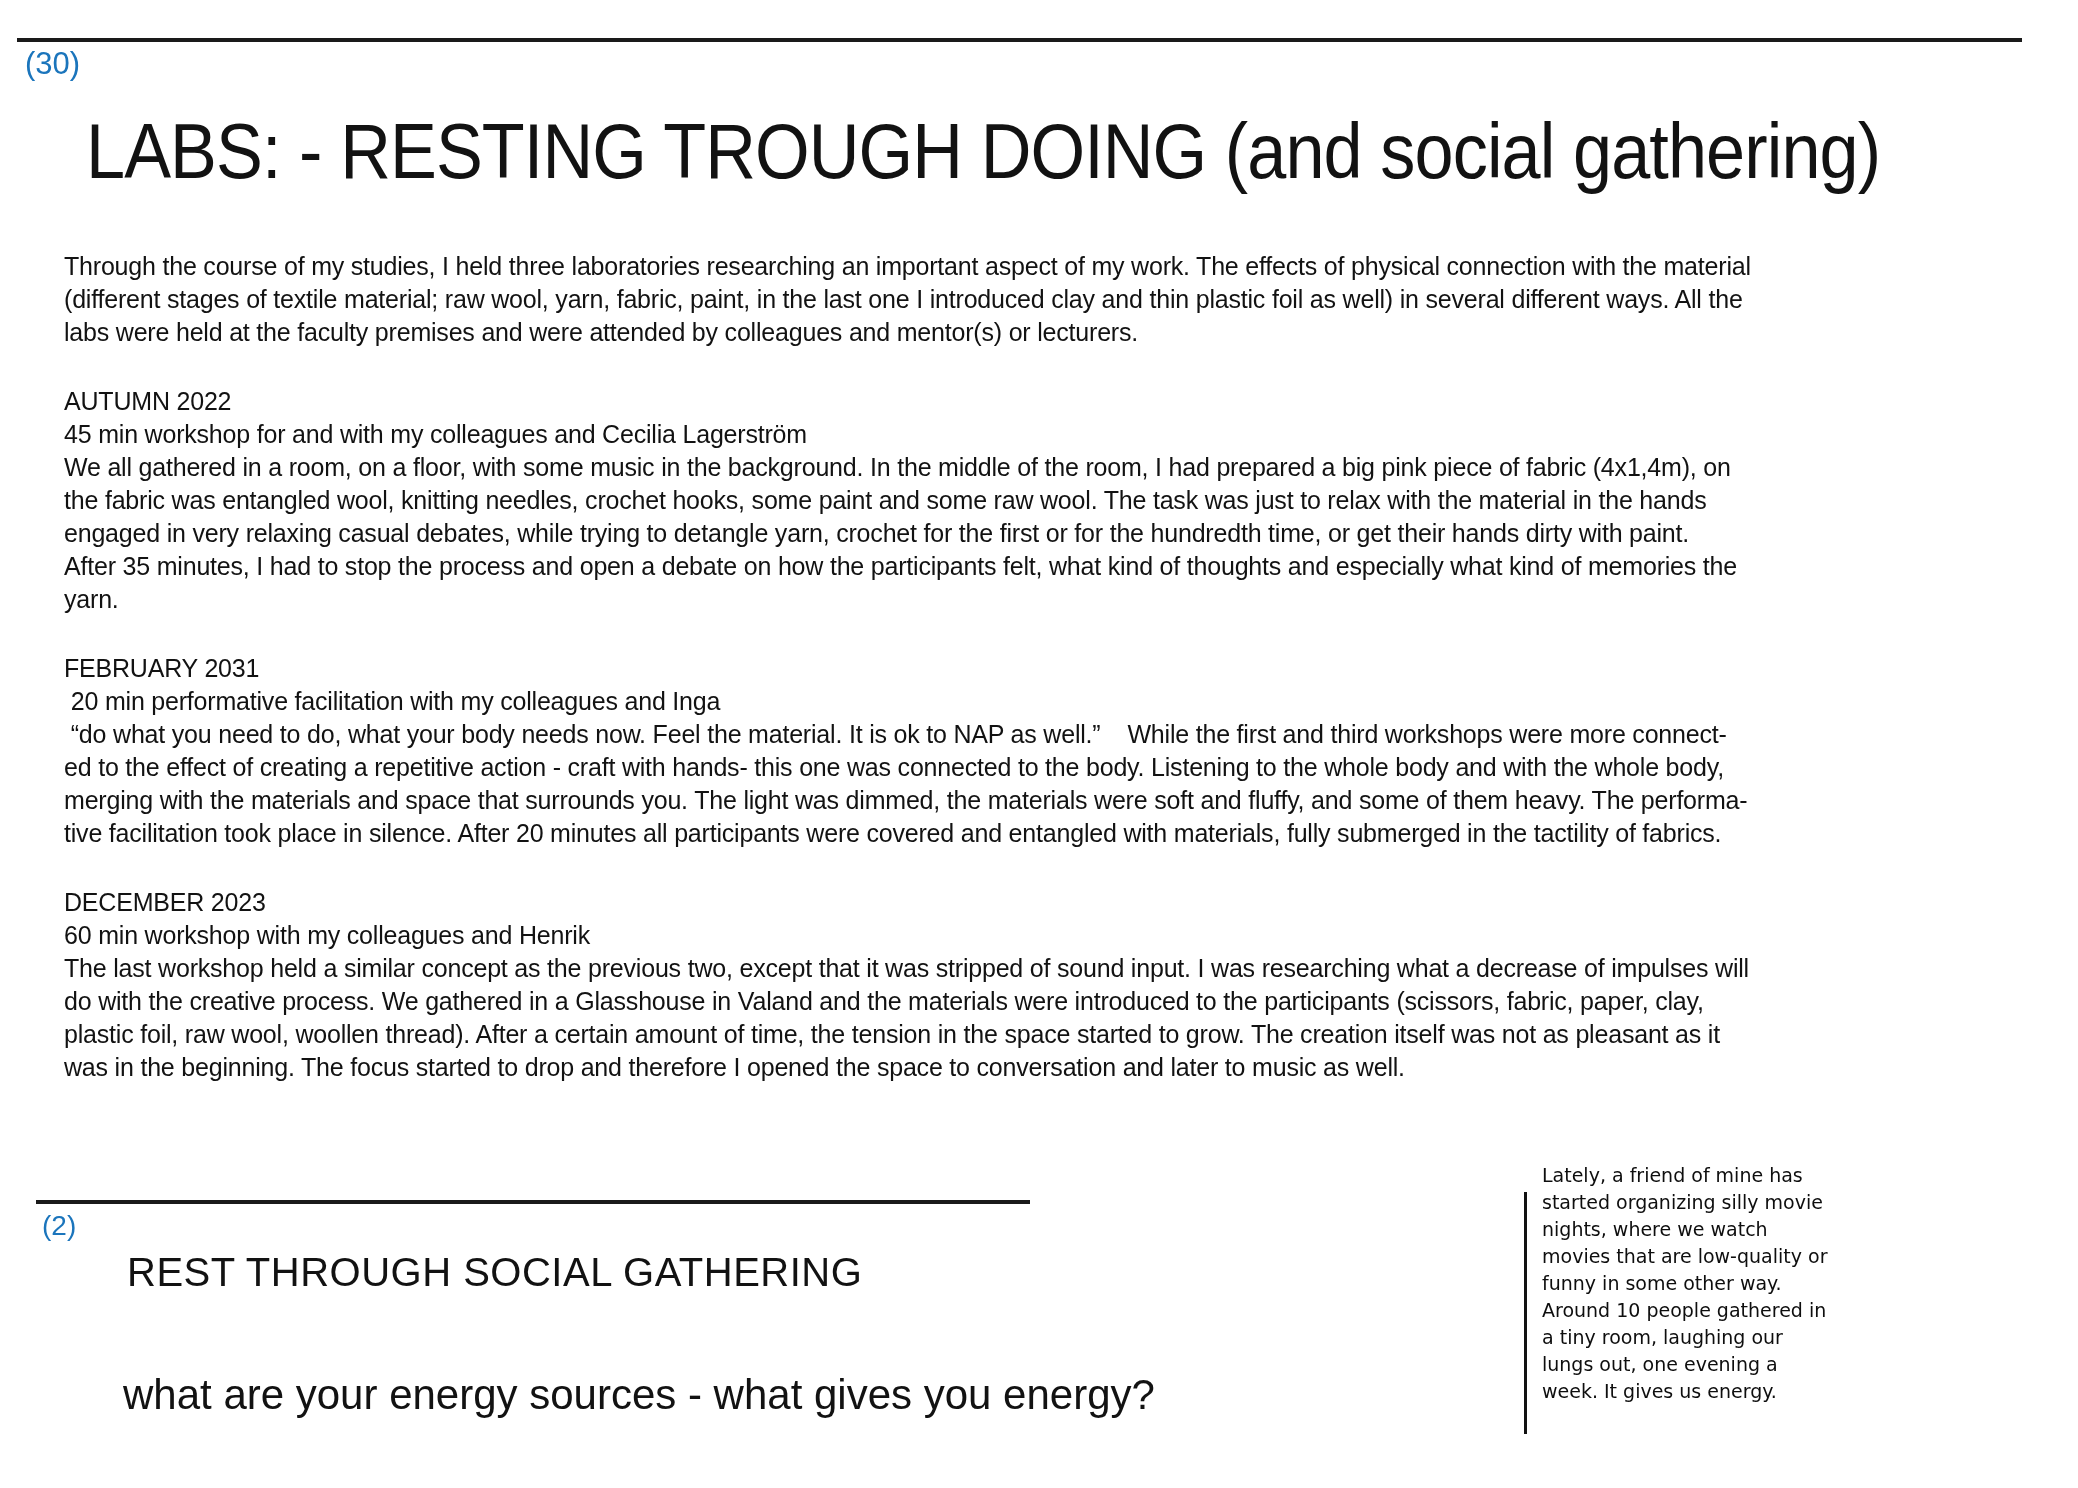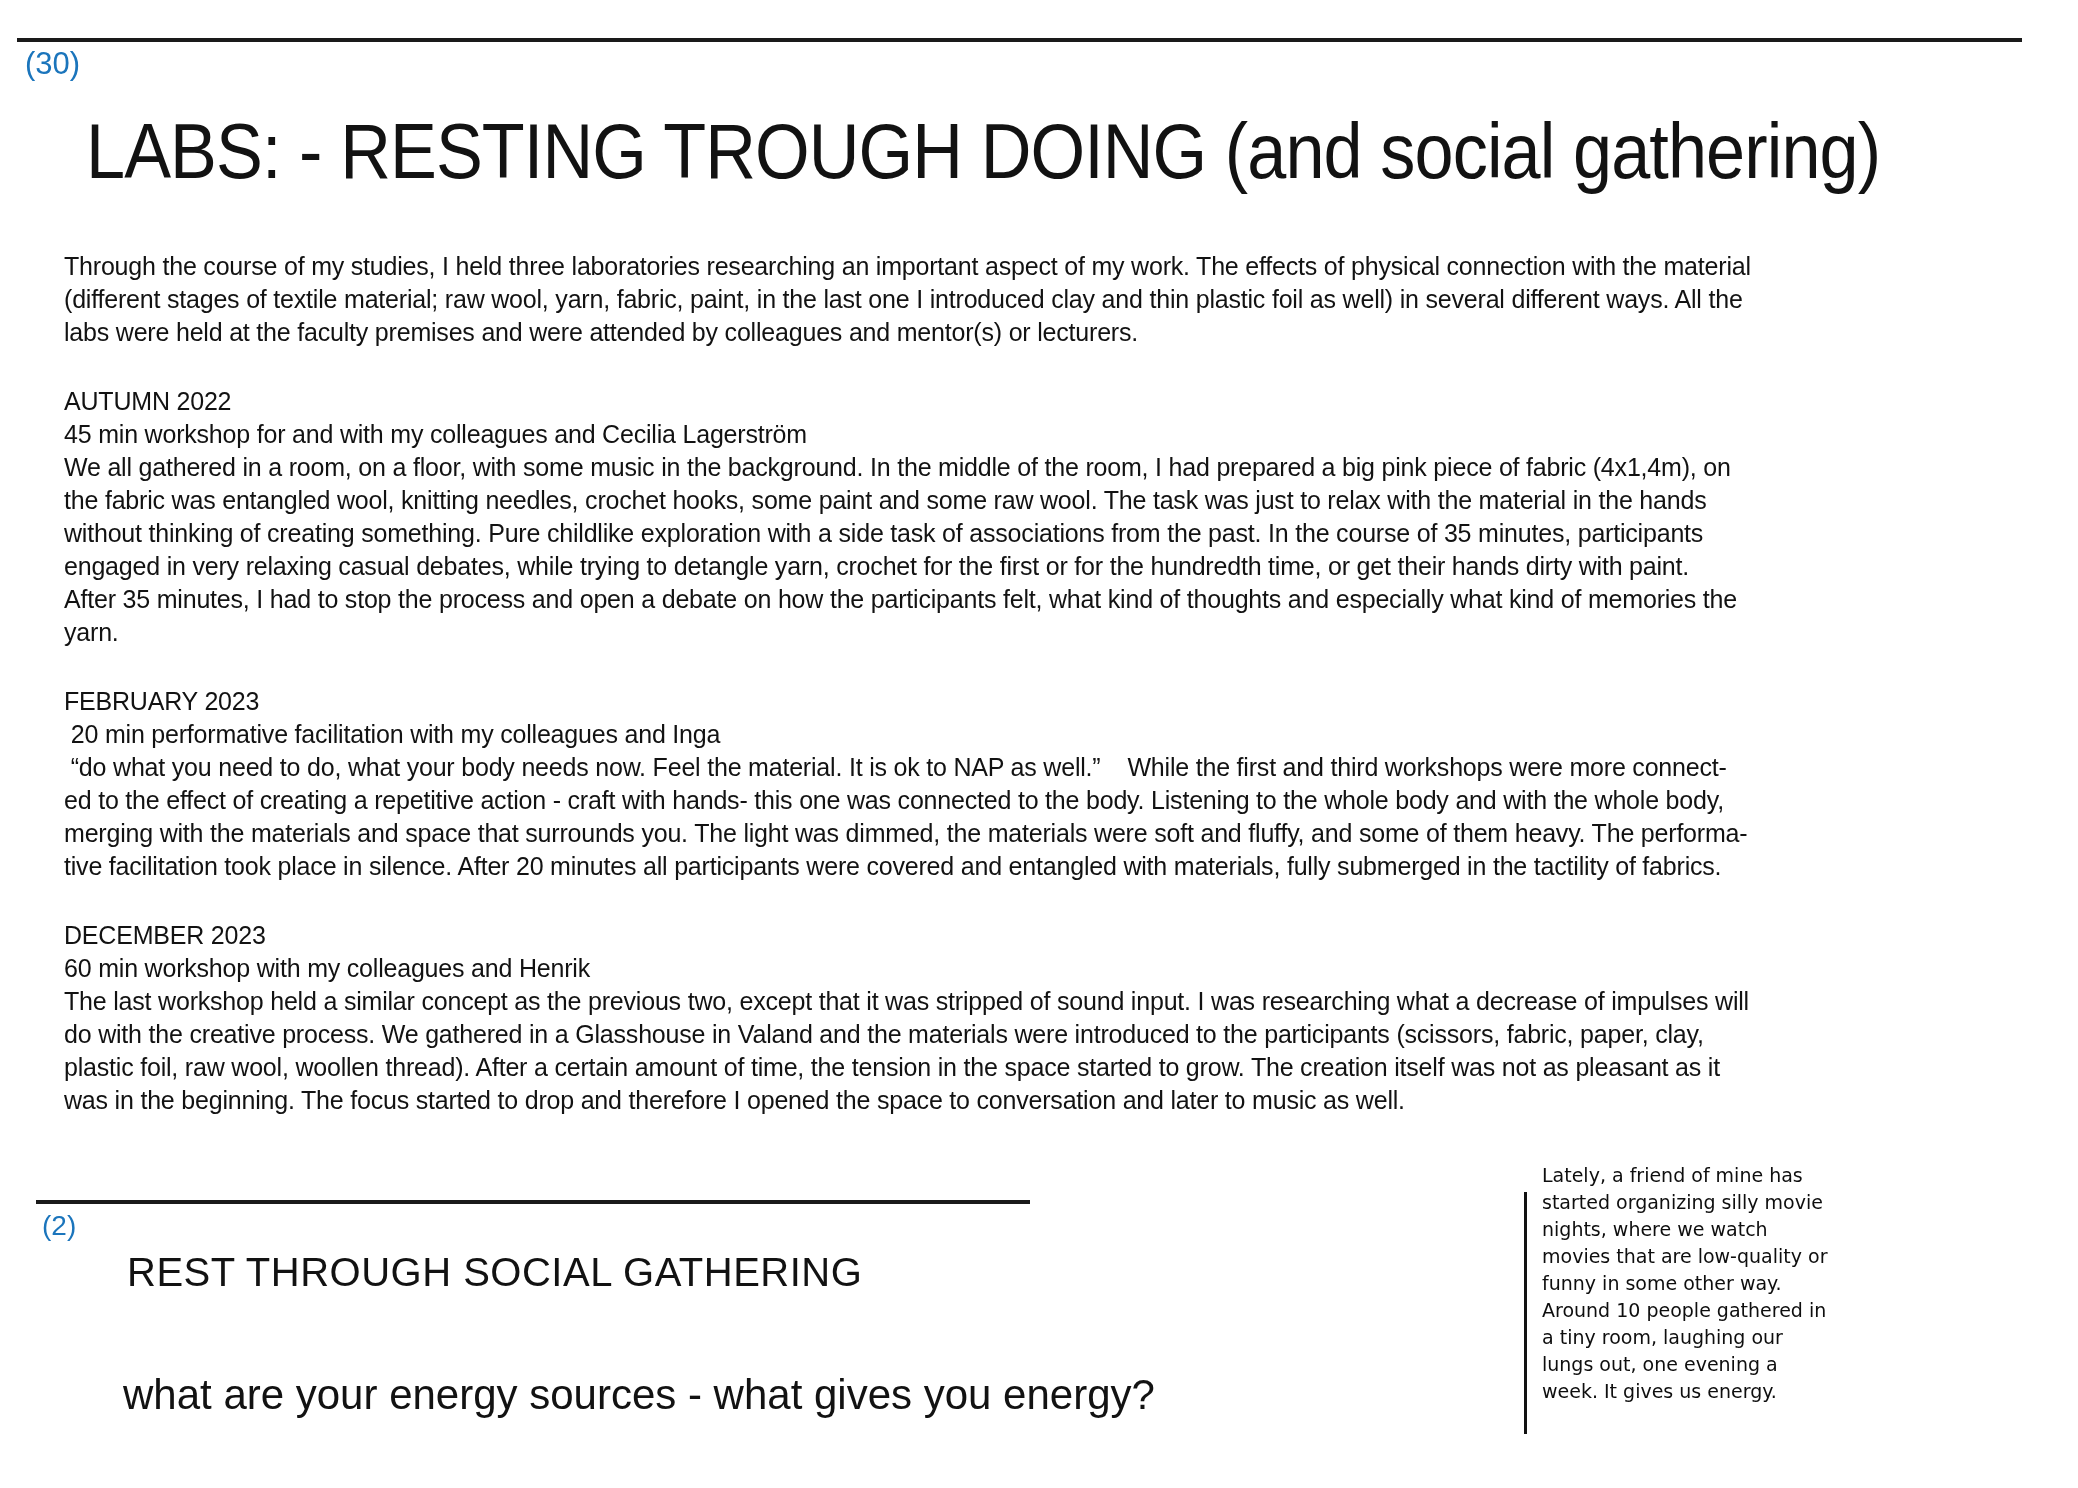--- a/index.html
+++ b/index.html
@@ -60,27 +60,26 @@
       <div class="para">
         <div class="line">Through the course of my studies, I held three laboratories researching an important aspect of my work. The effects of physical connection with the material</div>
         <div class="line">(different stages of textile material; raw wool, yarn, fabric, paint, in the last one I introduced clay and thin plastic foil as well) in several different ways. All the</div>
         <div class="line">labs were held at the faculty premises and were attended by colleagues and mentor(s) or lecturers.</div>
       </div>
       <div class="para">
         <div class="line">AUTUMN 2022</div>
         <div class="line">45 min workshop for and with my colleagues and Cecilia Lagerström</div>
         <div class="line">We all gathered in a room, on a floor, with some music in the background. In the middle of the room, I had prepared a big pink piece of fabric (4x1,4m), on</div>
         <div class="line">the fabric was entangled wool, knitting needles, crochet hooks, some paint and some raw wool. The task was just to relax with the material in the hands</div>
-        <div class="line">without thinking of creating something. Pure childlike exploration with a side task of associations from the past. In the course of 35 minutes, participants</div>
         <div class="line">engaged in very relaxing casual debates, while trying to detangle yarn, crochet for the first or for the hundredth time, or get their hands dirty with paint.</div>
         <div class="line">After 35 minutes, I had to stop the process and open a debate on how the participants felt, what kind of thoughts and especially what kind of memories the</div>
         <div class="line">yarn.</div>
       </div>
       <div class="para">
-        <div class="line">FEBRUARY 2023</div>
+        <div class="line">FEBRUARY 2031</div>
         <div class="line"> 20 min performative facilitation with my colleagues and Inga</div>
         <div class="line"> “do what you need to do, what your body needs now. Feel the material. It is ok to NAP as well.”    While the first and third workshops were more connect-</div>
         <div class="line">ed to the effect of creating a repetitive action - craft with hands- this one was connected to the body. Listening to the whole body and with the whole body,</div>
         <div class="line">merging with the materials and space that surrounds you. The light was dimmed, the materials were soft and fluffy, and some of them heavy. The performa-</div>
         <div class="line">tive facilitation took place in silence. After 20 minutes all participants were covered and entangled with materials, fully submerged in the tactility of fabrics.</div>
       </div>
       <div class="para">
         <div class="line">DECEMBER 2023</div>
         <div class="line">60 min workshop with my colleagues and Henrik</div>
         <div class="line">The last workshop held a similar concept as the previous two, except that it was stripped of sound input. I was researching what a decrease of impulses will</div>

